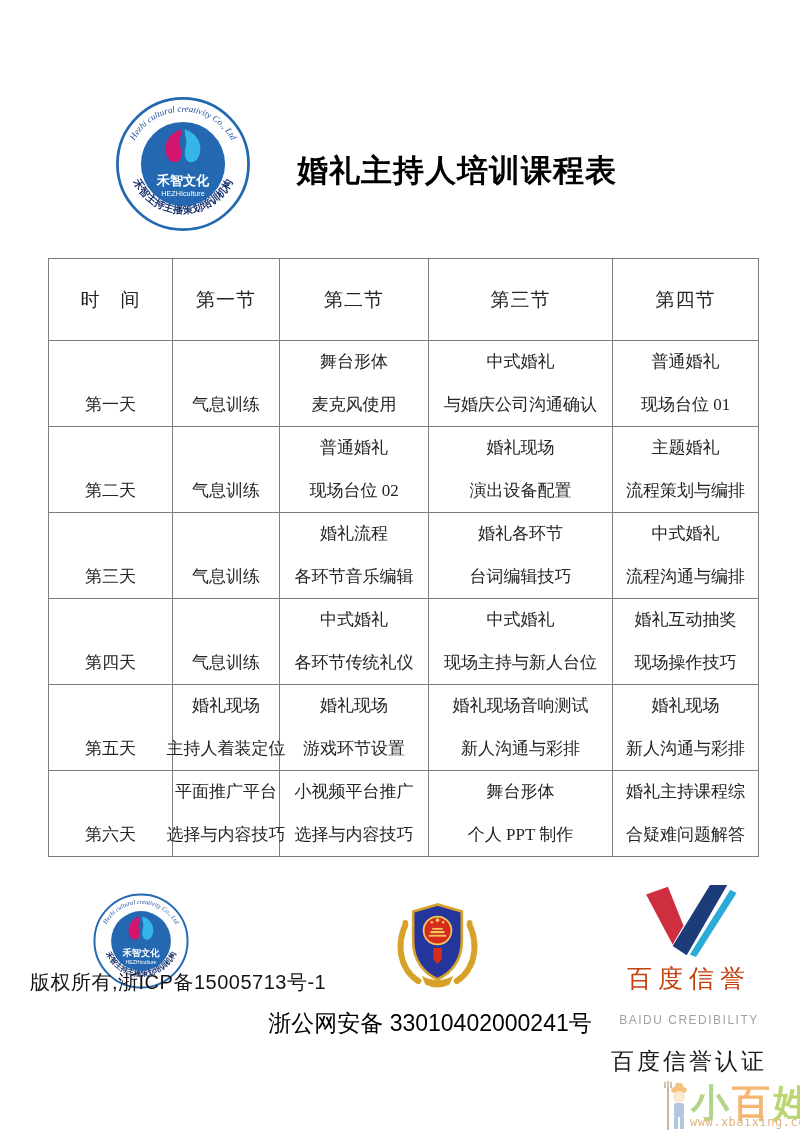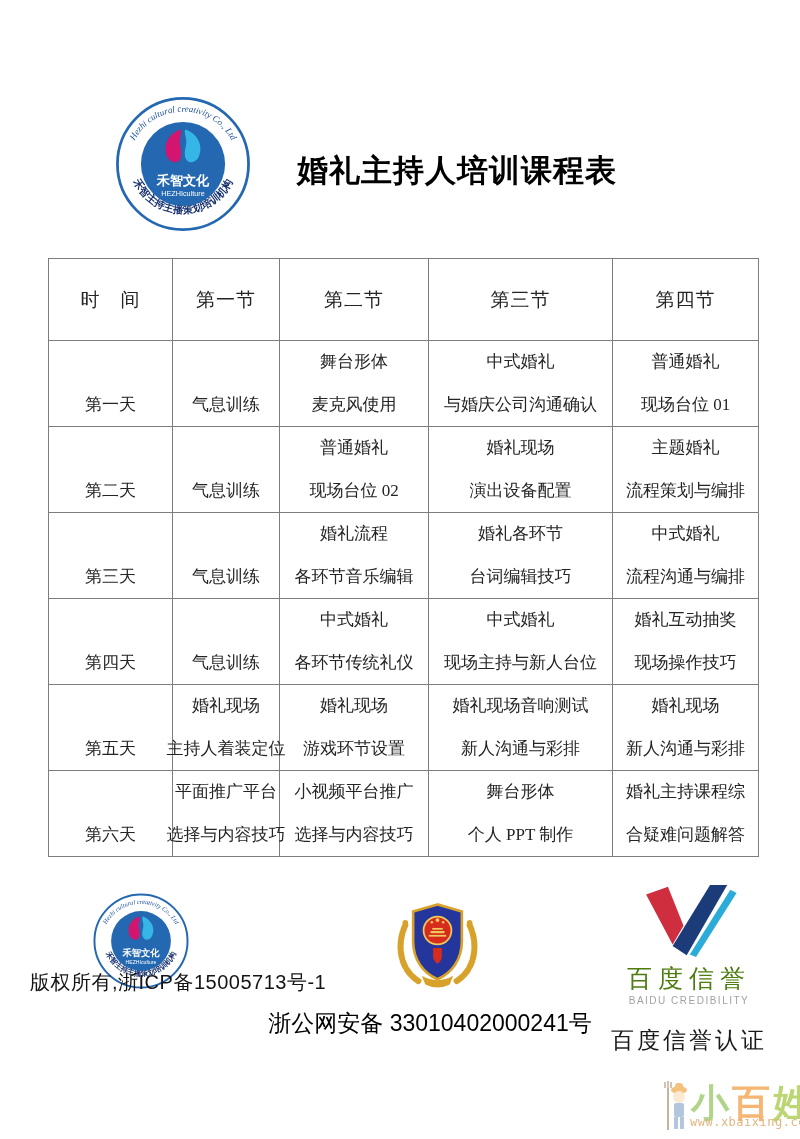--- a/index.html
+++ b/index.html
@@ -48,22 +48,22 @@
     font-size:20px; color:#141414; letter-spacing:0.5px; white-space:pre;
   }
   .police-badge { position:absolute; left:394px; top:891px; width:87px; height:100px; }
   .police-badge svg { width:100%; height:100%; display:block; }
   .police-label {
     position:absolute; left:230px; top:1008px; width:400px; text-align:center;
     font-size:23px; font-weight:normal; color:#000; white-space:pre;
   }
   .baidu-block { position:absolute; left:610px; top:882px; width:158px; text-align:center; }
   .baidu-v { width:102px; height:78px; margin:0 auto; display:block; }
-  .baidu-cn { font-size:25px; color:#4d7c0f; letter-spacing:6px; margin-top:2px; white-space:pre; }
-  .baidu-en { font-size:10px; color:#a2a2a2; letter-spacing:1.5px; margin-top:0; white-space:pre; }
+  .baidu-cn { font-size:25px; color:#c2410c; letter-spacing:6px; margin-top:2px; white-space:pre; }
+  .baidu-en { font-size:12px; color:#a2a2a2; letter-spacing:1.5px; margin-top:18px; white-space:pre; }
   .baidu-cert { font-size:23px; color:#191919; letter-spacing:3px; margin-top:19px; white-space:pre; }
 
   
   .watermark { position:absolute; left:664px; top:1078px; width:134px; height:58px; opacity:0.78; }
   .wm-figure { position:absolute; left:0; top:2px; width:24px; height:52px; }
   .wm-text { position:absolute; left:27px; top:0; font-size:38px; font-weight:bold; letter-spacing:3px; white-space:pre; }
   .wm-url {
     position:absolute; left:26px; top:37px;
     font-family:"DejaVu Sans Mono",monospace; font-size:12px;
     color:#d99f5e; letter-spacing:0.5px; white-space:pre;

